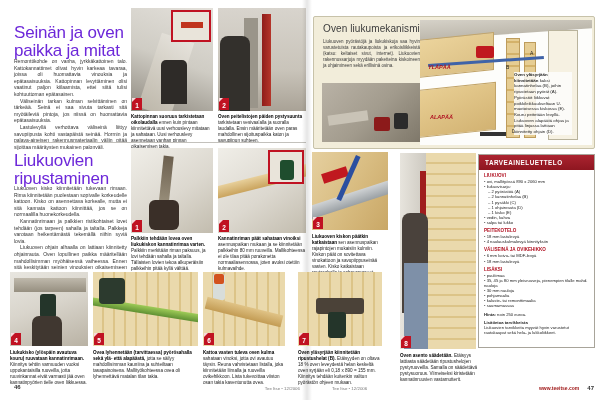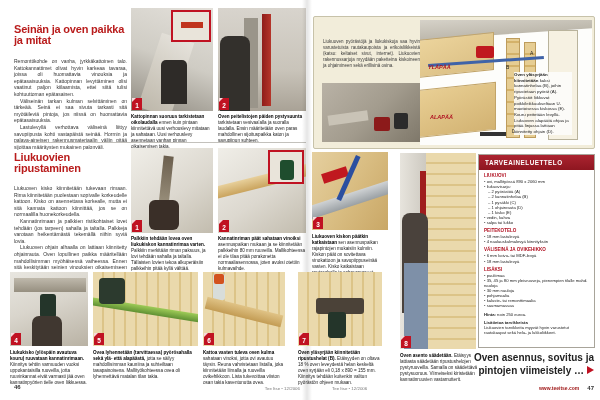--- a/index.html
+++ b/index.html
@@ -6,21 +6,21 @@
   html,body { background:#dddbd6; }
   #spread {
     position:relative; width:600px; height:400px; background:#ffffff;
     font-family:"Liberation Sans", sans-serif; color:#222; overflow:hidden;
   }
   .abs { position:absolute; }
   
   #gutter { left:302px; top:0; width:10px; height:400px;
     background:linear-gradient(90deg, rgba(0,0,0,0) 0%, rgba(0,0,0,.10) 50%, rgba(0,0,0,0) 100%); }
   
-  .h1 { font-weight:bold; font-size:11px; line-height:1.04; letter-spacing:-.2px; color:#b91c1c; }
+  .h1 { font-weight:normal; font-size:17px; line-height:1.04; letter-spacing:-.2px; color:#6d28d9; }
   .body-txt { font-size:5px; line-height:1.32; text-align:justify; color:#333; }
   .body-txt p.ind { text-indent:6px; }
   .hairline { height:1px; background:#c3c1bc; }
   
   .photo { position:absolute; overflow:hidden; background:#cfcabf; }
   .cap { position:absolute; font-size:4.6px; line-height:1.3; color:#1d1d1d; text-align:left; }
   .cap b { color:#000; }
   .mk { position:absolute; left:1px; bottom:1px; width:10px; height:12px; background:#c01222;
         color:#fff; font-size:6.5px; font-weight:bold; text-align:center; line-height:15px; }
   .mk::before { content:""; position:absolute; left:0; top:0;
@@ -167,20 +167,21 @@
     <b>Kattoa vasten tuleva oven kulma</b>
     <span>sahataan vinoksi, jotta ovi avautuu täysin. Reuna vahvistetaan listalla, joka kiinnitetään liimalla ja ruuveilla ovikehikkoon. Lista tukevoittaa viiston osan takia kaventunutta ovea.</span>
   </div>
 
   <div class="abs folio" style="left:14px;top:384px;">46</div>
   <div class="abs foot" style="left:226px;top:386px;width:74px;text-align:right;">Tee Itse • 12/2006</div>
 
   <div id="gutter" class="abs"></div>
 
   <div id="mech-box" class="abs">
+    <div id="mech-title" class="abs">Oven liukumekanismi</div>
     <div id="mech-body" class="abs">Liukuoven pyörästöjä ja liukukiskoja saa hyvin varustetuista rautakaupoista ja erikoisliikkeistä (katso: keltaiset sivut, internet). Liukuovien rakennussarjoja myydään paketteina kiskoineen ja ohjaimineen sekä erillisinä osina.</div>
     <div id="mech-photo" class="abs">
       <div class="shape" style="left:6px;top:30px;width:40px;height:10px;background:#c9c3b6;transform:rotate(-8deg);"></div>
       <div class="shape" style="left:52px;top:34px;width:16px;height:14px;background:#8c1a1a;border-radius:2px;"></div>
       <div class="shape" style="left:72px;top:30px;width:14px;height:16px;background:#2b2b2b;border-radius:2px;"></div>
     </div>
     <div id="mech-cap" class="abs">
       <b>Liukuoven tekoon tarvitaan</b>
       <span>kourukisko, pyörästöt, pysäkit ja ripustushelat sekä ohjaimet alasivun pitämiseen suorassa.</span>
     </div>
@@ -281,24 +282,20 @@
     <div class="mat-note">
       <b>Hinta:</b>
       <span>noin 250 euroa.</span>
     </div>
     <div class="mat-note">
       <b style="display:block;">Lisätietoa tarvikkeista</b>
       <span>Liukuovien tarvikkeita myyvät hyvin varustetut rautakaupat sekä hela- ja lukkoliikkeet.</span>
     </div>
   </div>
 
-  <div id="teaser" class="abs">
-    <span>Oven asennus, sovitus ja</span><br>
-    <span>pintojen viimeistely …</span><span class="tri"></span>
-  </div>
 
   <div class="abs foot" style="left:332px;top:386px;">Tee Itse • 12/2006</div>
   <div class="abs" style="left:470px;top:385px;width:124px;display:flex;justify-content:flex-end;gap:8px;align-items:baseline;">
     <span id="site">www.teeitse.com</span>
     <span class="folio">47</span>
   </div>
 
 </div>
 
 </body></html>

